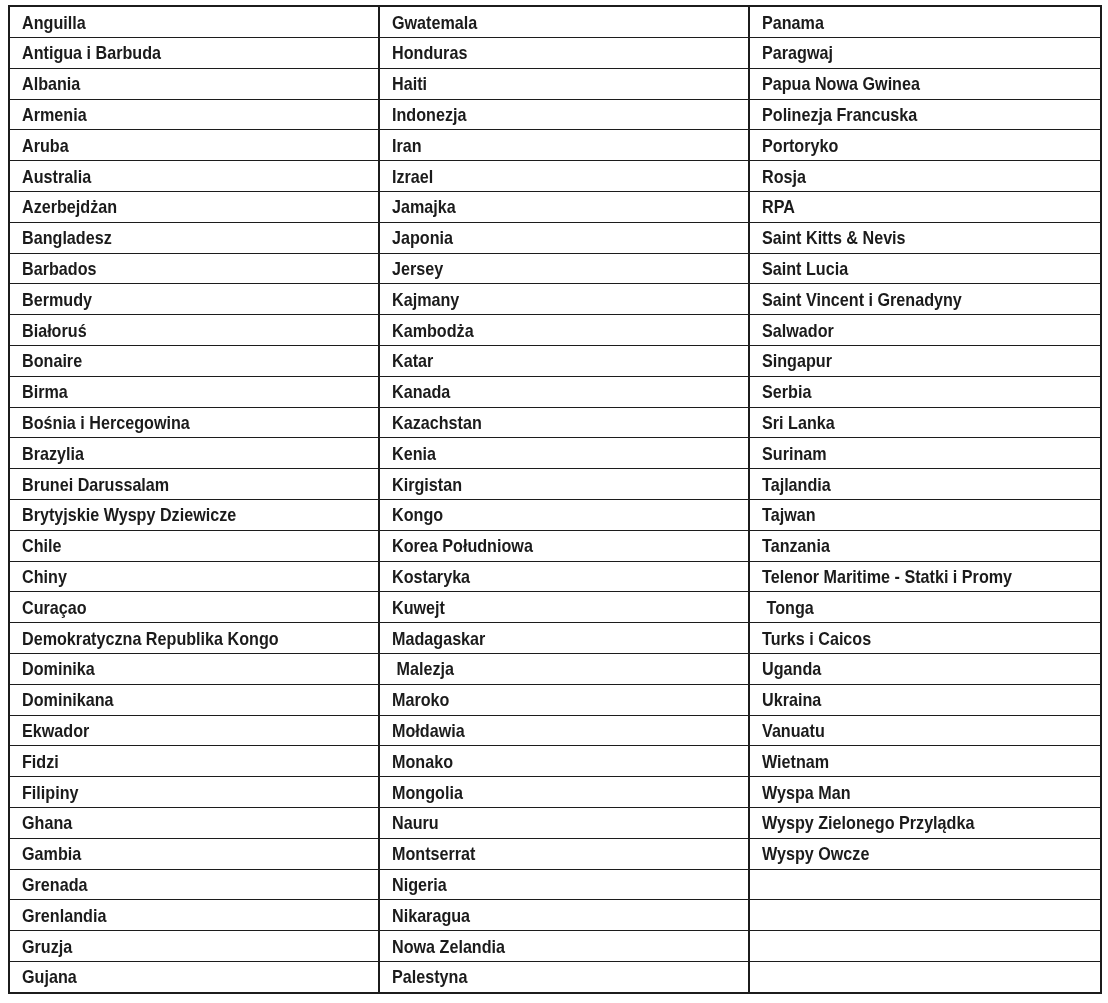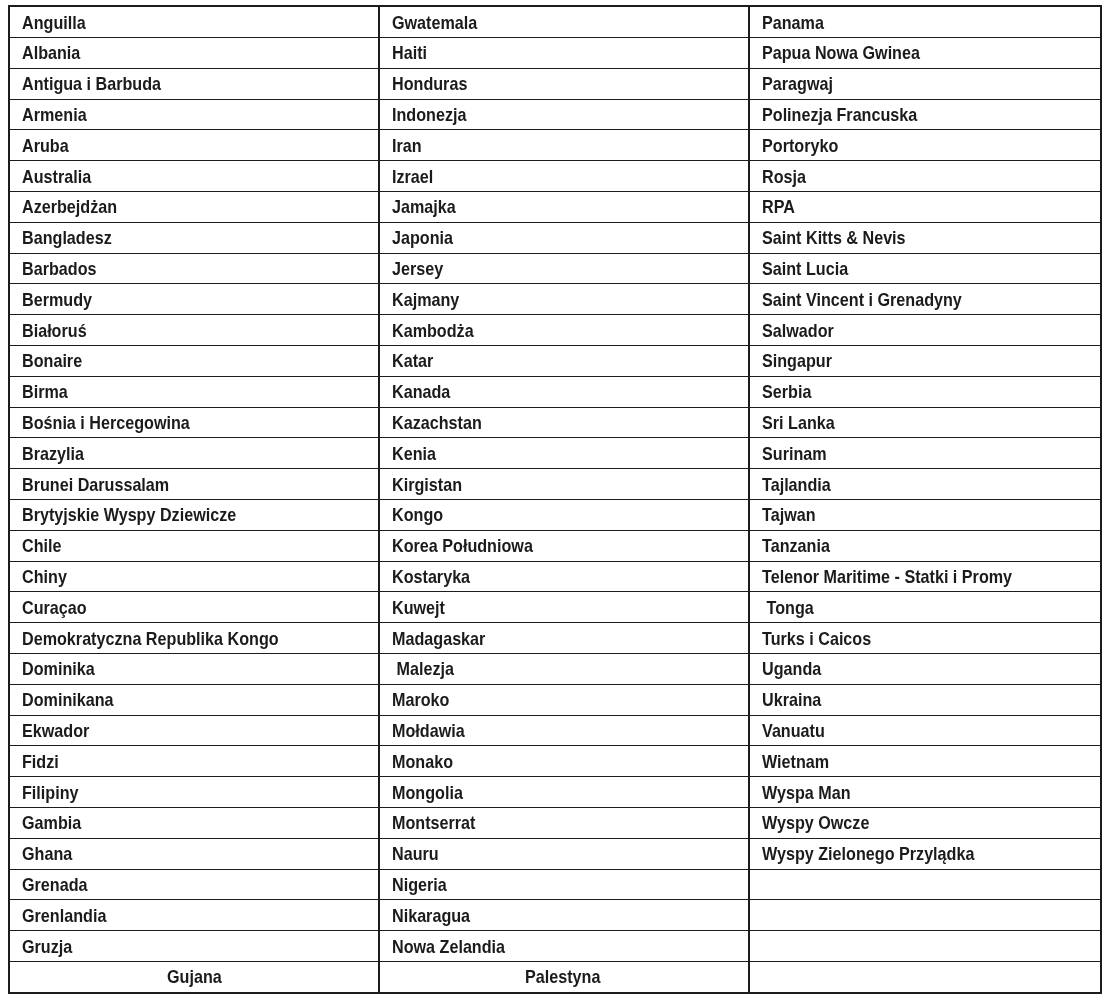--- a/index.html
+++ b/index.html
@@ -28,21 +28,21 @@
   table.country-table td {
     border-top: 1px solid var(--line, #1c1c1c);
     border-bottom: 1px solid var(--line, #1c1c1c);
     border-left: 2px solid var(--line, #1c1c1c);
     border-right: 2px solid var(--line, #1c1c1c);
     padding: 0 2px 0 12px;
     vertical-align: middle;
     overflow: hidden;
   }
   table.country-table tr:first-child td { border-top-width: 2px; }
-  table.country-table tr:last-child td  { border-bottom-width: 2px; text-align: center; }
+  table.country-table tr:last-child td  { border-bottom-width: 2px; }
   .cell-text {
     display: inline-block;
     transform: scaleX(0.85);
     transform-origin: 0 50%;
     font-size: 19px;
     font-weight: 700;
     color: var(--ink, #1b1b1b);
     white-space: pre;
     line-height: 1;
     padding-top: 1px;
@@ -58,30 +58,30 @@
       <col style="width:370px">
       <col style="width:352px">
     </colgroup>
     <tbody id="country-tbody">
         <tr>
           <td><span class="cell-text">Anguilla</span></td>
           <td><span class="cell-text">Gwatemala</span></td>
           <td><span class="cell-text">Panama</span></td>
         </tr>
         <tr>
+          <td><span class="cell-text">Antigua i Barbuda</span></td>
+          <td><span class="cell-text">Honduras</span></td>
+          <td><span class="cell-text">Paragwaj</span></td>
+        </tr>
+        <tr>
           <td><span class="cell-text">Albania</span></td>
           <td><span class="cell-text">Haiti</span></td>
           <td><span class="cell-text">Papua Nowa Gwinea</span></td>
         </tr>
         <tr>
-          <td><span class="cell-text">Antigua i Barbuda</span></td>
-          <td><span class="cell-text">Honduras</span></td>
-          <td><span class="cell-text">Paragwaj</span></td>
-        </tr>
-        <tr>
           <td><span class="cell-text">Armenia</span></td>
           <td><span class="cell-text">Indonezja</span></td>
           <td><span class="cell-text">Polinezja Francuska</span></td>
         </tr>
         <tr>
           <td><span class="cell-text">Aruba</span></td>
           <td><span class="cell-text">Iran</span></td>
           <td><span class="cell-text">Portoryko</span></td>
         </tr>
         <tr>
@@ -183,28 +183,28 @@
           <td><span class="cell-text">Fidzi</span></td>
           <td><span class="cell-text">Monako</span></td>
           <td><span class="cell-text">Wietnam</span></td>
         </tr>
         <tr>
           <td><span class="cell-text">Filipiny</span></td>
           <td><span class="cell-text">Mongolia</span></td>
           <td><span class="cell-text">Wyspa Man</span></td>
         </tr>
         <tr>
+          <td><span class="cell-text">Ghana</span></td>
+          <td><span class="cell-text">Nauru</span></td>
+          <td><span class="cell-text">Wyspy Zielonego Przylądka</span></td>
+        </tr>
+        <tr>
           <td><span class="cell-text">Gambia</span></td>
           <td><span class="cell-text">Montserrat</span></td>
           <td><span class="cell-text">Wyspy Owcze</span></td>
-        </tr>
-        <tr>
-          <td><span class="cell-text">Ghana</span></td>
-          <td><span class="cell-text">Nauru</span></td>
-          <td><span class="cell-text">Wyspy Zielonego Przylądka</span></td>
         </tr>
         <tr>
           <td><span class="cell-text">Grenada</span></td>
           <td><span class="cell-text">Nigeria</span></td>
           <td><span class="cell-text"></span></td>
         </tr>
         <tr>
           <td><span class="cell-text">Grenlandia</span></td>
           <td><span class="cell-text">Nikaragua</span></td>
           <td><span class="cell-text"></span></td>

